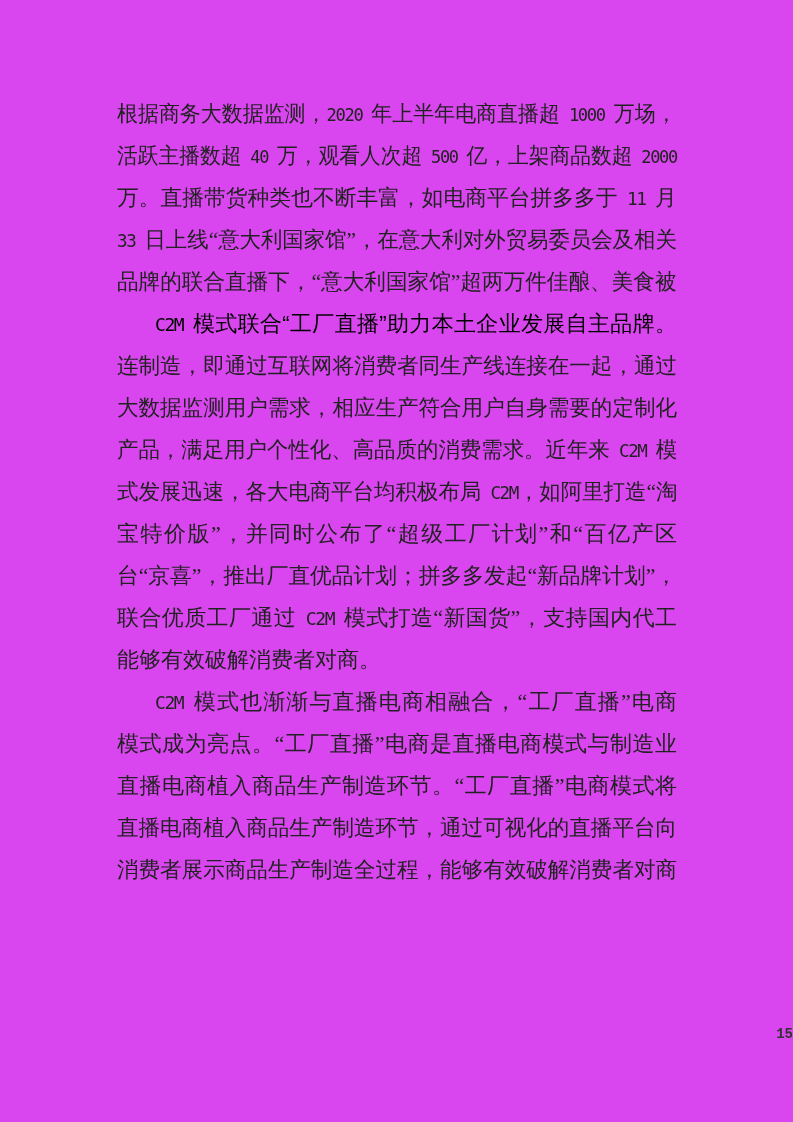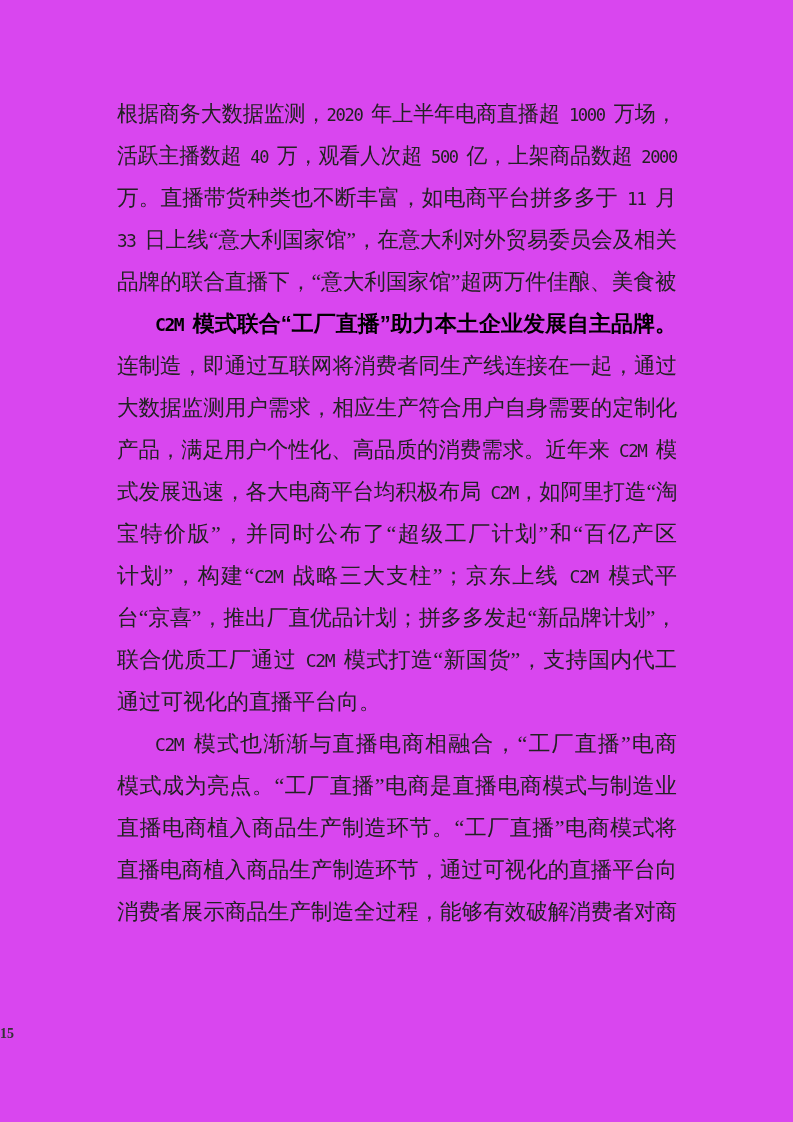--- a/index.html
+++ b/index.html
@@ -27,42 +27,42 @@
     font-size: 22px;
     line-height: 42px;
     height: 42px;
     color: #222222;
     text-align: justify;
     text-align-last: justify;
     overflow: visible;
   }
   .heading {
     font-family: "Liberation Sans", "DejaVu Sans", sans-serif;
-    font-weight: 700;
+    font-weight: 400;
     color: #000000;
   }
   .indent {
     padding-left: 38px;
   }
   .para-end {
     text-align: left;
     text-align-last: left;
   }
   .lat {
     font-family: "DejaVu Sans Mono", "Liberation Mono", monospace;
     font-size: 0.82em;
     letter-spacing: -0.08em;
   }
   .page-number {
     position: absolute;
     left: 0;
     top: 1026px;
     width: 793px;
-    text-align: left;
-    font-family: Liberation Serif, serif;
+    text-align: right;
+    font-family: Liberation Mono, monospace;
     font-size: 14px;
     font-weight: 600;
     color: #333333;
   }
 </style>
 </head>
 <body>
 
 <div class="page">
   <div class="content">
@@ -73,24 +73,23 @@
     <div class="tline fit" style="white-space: nowrap; text-align-last: left; transform-origin: 0px 50%; transform: scaleX(0.972222);"><span class="lat">33 </span>日上线“意大利国家馆”，在意大利对外贸易委员会及相关</div>
     <div class="tline fit" style="white-space: nowrap; text-align-last: left; transform-origin: 0px 50%; transform: scaleX(0.982456);">品牌的联合直播下，“意大利国家馆”超两万件佳酿、美食被</div>
 
     <div class="tline fit heading indent" style=""><span class="lat">C2M </span>模式联合“工厂直播”助力本土企业发展自主品牌。</div>
 
     <div class="tline fit" style="white-space: nowrap; text-align-last: left; transform-origin: 0px 50%; transform: scaleX(0.979021);">连制造，即通过互联网将消费者同生产线连接在一起，通过</div>
     <div class="tline fit" style="white-space: nowrap; text-align-last: left; transform-origin: 0px 50%; transform: scaleX(0.979021);">大数据监测用户需求，相应生产符合用户自身需要的定制化</div>
     <div class="tline fit" style="white-space: nowrap; text-align-last: left; transform-origin: 0px 50%; transform: scaleX(0.973913);">产品，满足用户个性化、高品质的消费需求。近年来<span class="lat"> C2M </span>模</div>
     <div class="tline fit" style="white-space: nowrap; text-align-last: left; transform-origin: 0px 50%; transform: scaleX(0.973913);">式发展迅速，各大电商平台均积极布局<span class="lat"> C2M</span>，如阿里打造“淘</div>
     <div class="tline fit" style="">宝特价版”，并同时公布了“超级工厂计划”和“百亿产区</div>
-    <div class="tline fit" style="">计划”，构建“<span class="lat">C2M </span>战略三大支柱”；京东上线<span class="lat"> C2M </span>模式平</div>
     <div class="tline fit" style="white-space: nowrap; text-align-last: left; transform-origin: 0px 50%; transform: scaleX(0.987654);">台“京喜”，推出厂直优品计划；拼多多发起“新品牌计划”，</div>
     <div class="tline fit" style="">联合优质工厂通过<span class="lat"> C2M </span>模式打造“新国货”，支持国内代工</div>
-    <div class="tline para-end">通过可视化的直播平台向。</div>
+    <div class="tline para-end">能够有效破解消费者对商。</div>
 
     <div class="tline fit indent" style=""><span class="lat">C2M </span>模式也渐渐与直播电商相融合，“工厂直播”电商</div>
     <div class="tline fit" style="">模式成为亮点。“工厂直播”电商是直播电商模式与制造业</div>
     <div class="tline fit" style="">直播电商植入商品生产制造环节。“工厂直播”电商模式将</div>
     <div class="tline fit" style="white-space: nowrap; text-align-last: left; transform-origin: 0px 50%; transform: scaleX(0.979021);">直播电商植入商品生产制造环节，通过可视化的直播平台向</div>
     <div class="tline fit" style="white-space: nowrap; text-align-last: left; transform-origin: 0px 50%; transform: scaleX(0.979021);">消费者展示商品生产制造全过程，能够有效破解消费者对商</div>
 
   </div>
 
   <div class="page-number">15</div>

